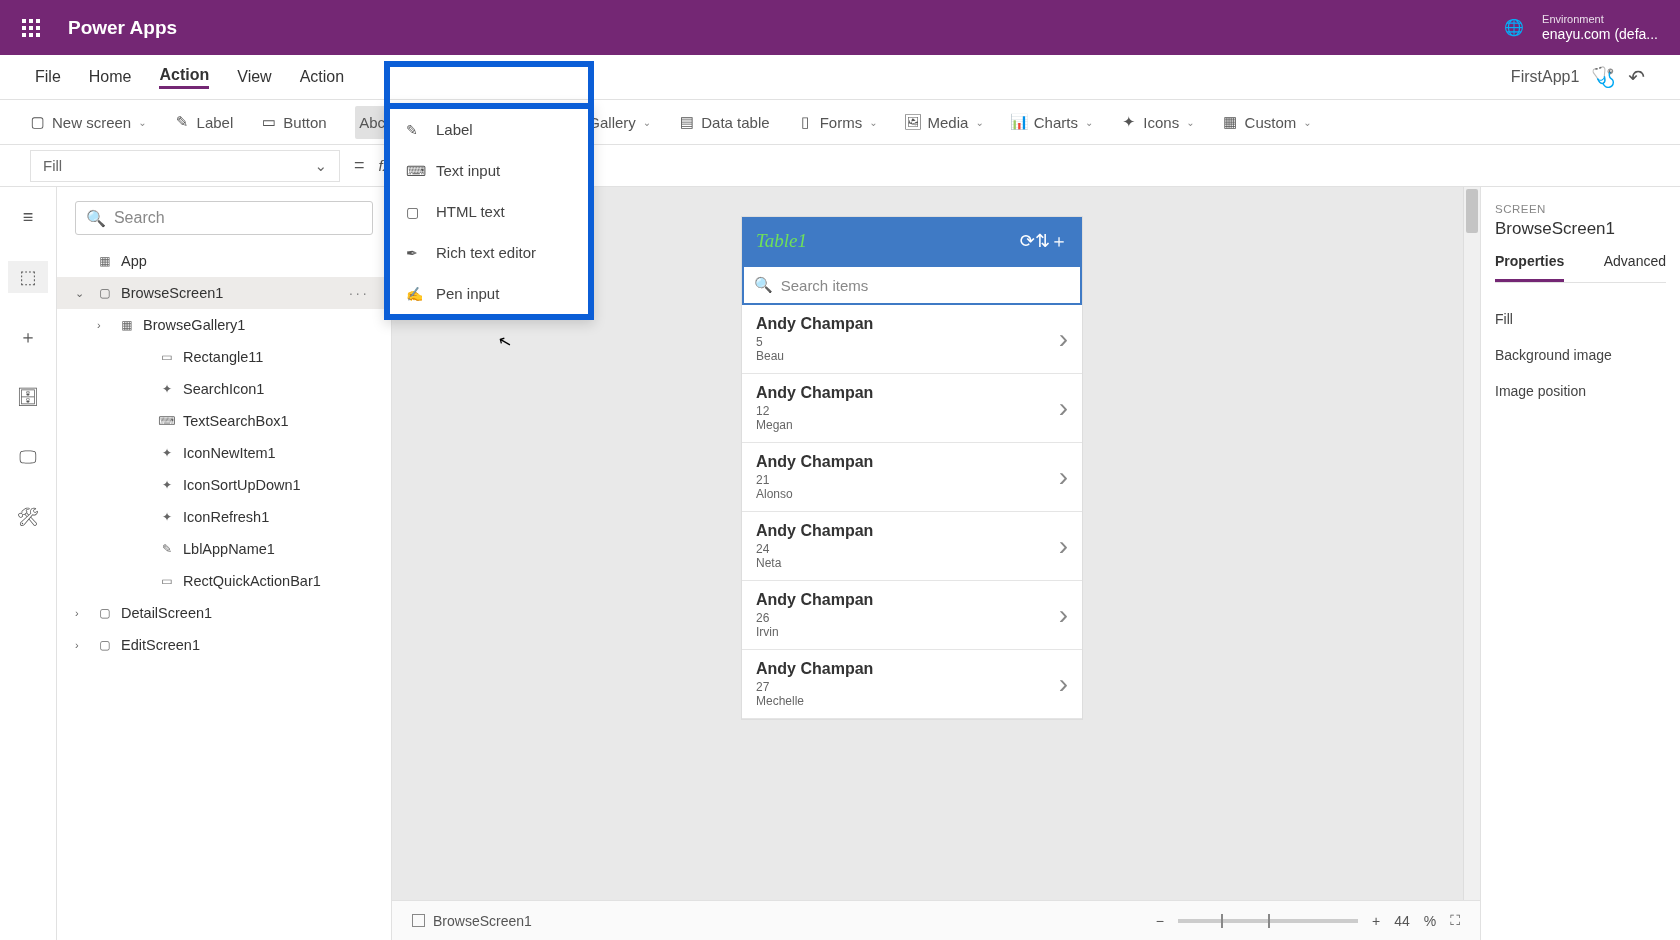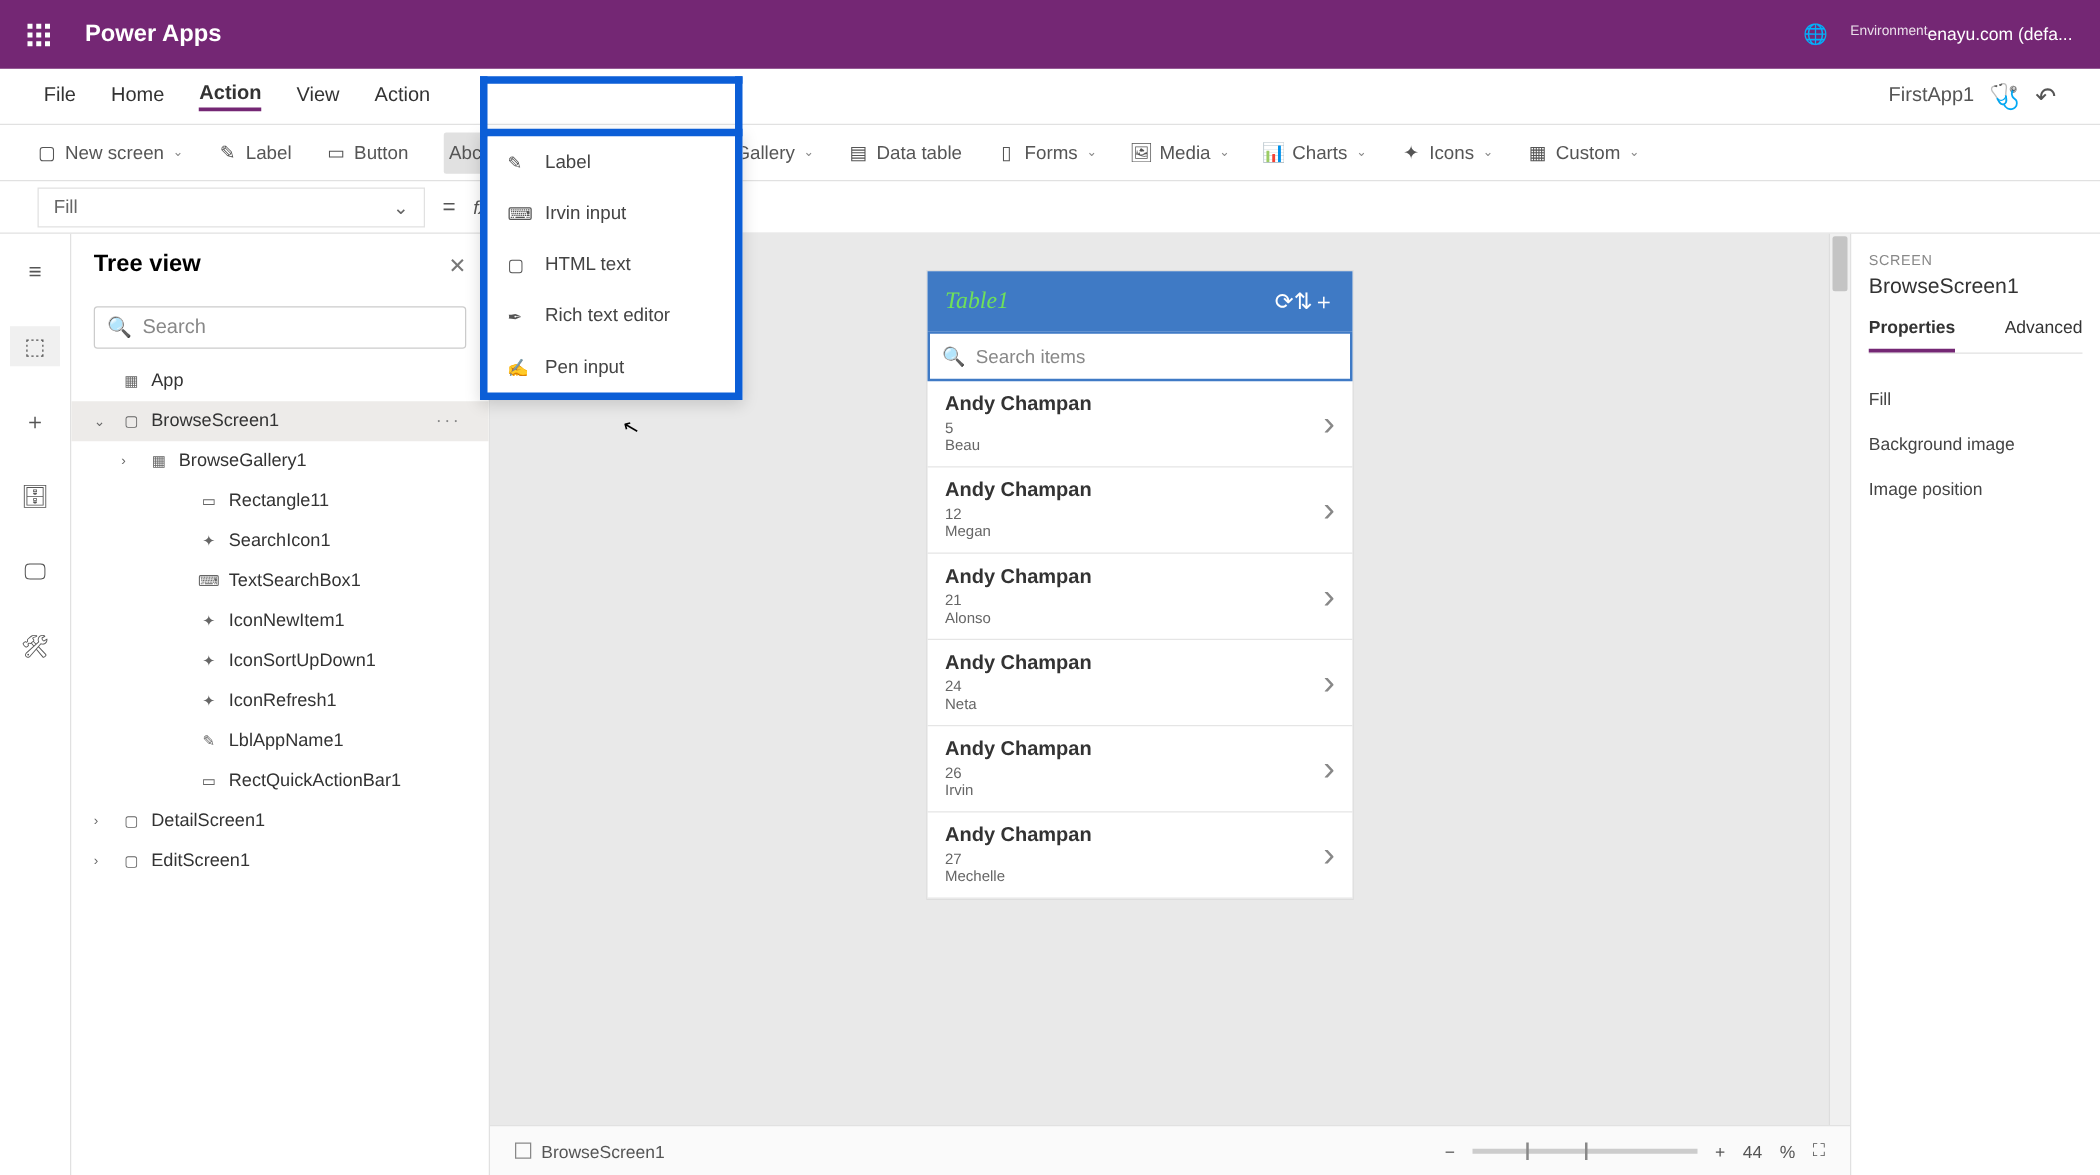--- a/index.html
+++ b/index.html
@@ -5,21 +5,21 @@
 * { margin: 0; padding: 0; box-sizing: border-box; font-family: "Segoe UI", sans-serif; }
 body { background: #fff; overflow: hidden; width: 1680px; height: 940px; }
 
 
 .topbar { background: #742774; height: 55px; display: flex; align-items: center; color: #fff; padding: 0 22px; }
 .waffle { width: 18px; height: 18px; margin-right: 28px; display: grid; grid-template-columns: repeat(3,4px); grid-template-rows: repeat(3,4px); gap: 3px; }
 .waffle span { background: #fff; }
 .app-title { font-size: 19px; font-weight: 600; }
 .topbar-right { margin-left: auto; display: flex; align-items: center; gap: 18px; }
 .env-icon { font-size: 16px; }
-.env-block { display: flex; flex-direction: row; line-height: 1.2; }
+.env-block { display: flex; flex-direction: column; line-height: 1.2; }
 .env-label { font-size: 11px; opacity: 0.85; }
 .env-name { font-size: 14px; }
 
 
 .menubar { height: 45px; display: flex; align-items: center; padding: 0 35px; gap: 28px; border-bottom: 1px solid #e1e1e1; }
 .menubar .item { font-size: 16px; color: #333; cursor: pointer; }
 .menubar .item.active { font-weight: 600; border-bottom: 3px solid #742774; padding-bottom: 2px; }
 .menubar-right { margin-left: auto; display: flex; align-items: center; gap: 12px; color: #555; }
 .menubar-right .icn { font-size: 20px; }
 
@@ -221,24 +221,20 @@
   <div class="leftrail">
     <div class="licon">≡</div>
     <div class="licon active">⬚</div>
     <div class="licon">＋</div>
     <div class="licon">🗄</div>
     <div class="licon">🖵</div>
     <div class="licon">🛠</div>
   </div>
 
   <div class="tree">
-    <div class="tree-header">
-      <div class="tree-title">Tree view</div>
-      <div class="tree-close">✕</div>
-    </div>
     <div class="tree-search">
       <span>🔍</span>
       <span>Search</span>
     </div>
     <div class="tree-body" id="tree-body">
         <div class="tnode node-d0">
           <span class="exp"></span>
           <span class="ticon">▦</span>
           <span>App</span>
         </div>
@@ -401,21 +397,21 @@
 </div>
 
 <div class="dropdown">
   <div class="dd-highlight"></div>
   <div class="ditem">
       <span class="dicon">✎</span>
       <span>Label</span>
     </div>
   <div class="ditem">
       <span class="dicon">⌨</span>
-      <span>Irvin input</span>
+      <span>Text input</span>
     </div>
   <div class="ditem">
       <span class="dicon">▢</span>
       <span>HTML text</span>
     </div>
   <div class="ditem">
       <span class="dicon">✒</span>
       <span>Rich text editor</span>
     </div>
   <div class="ditem">

